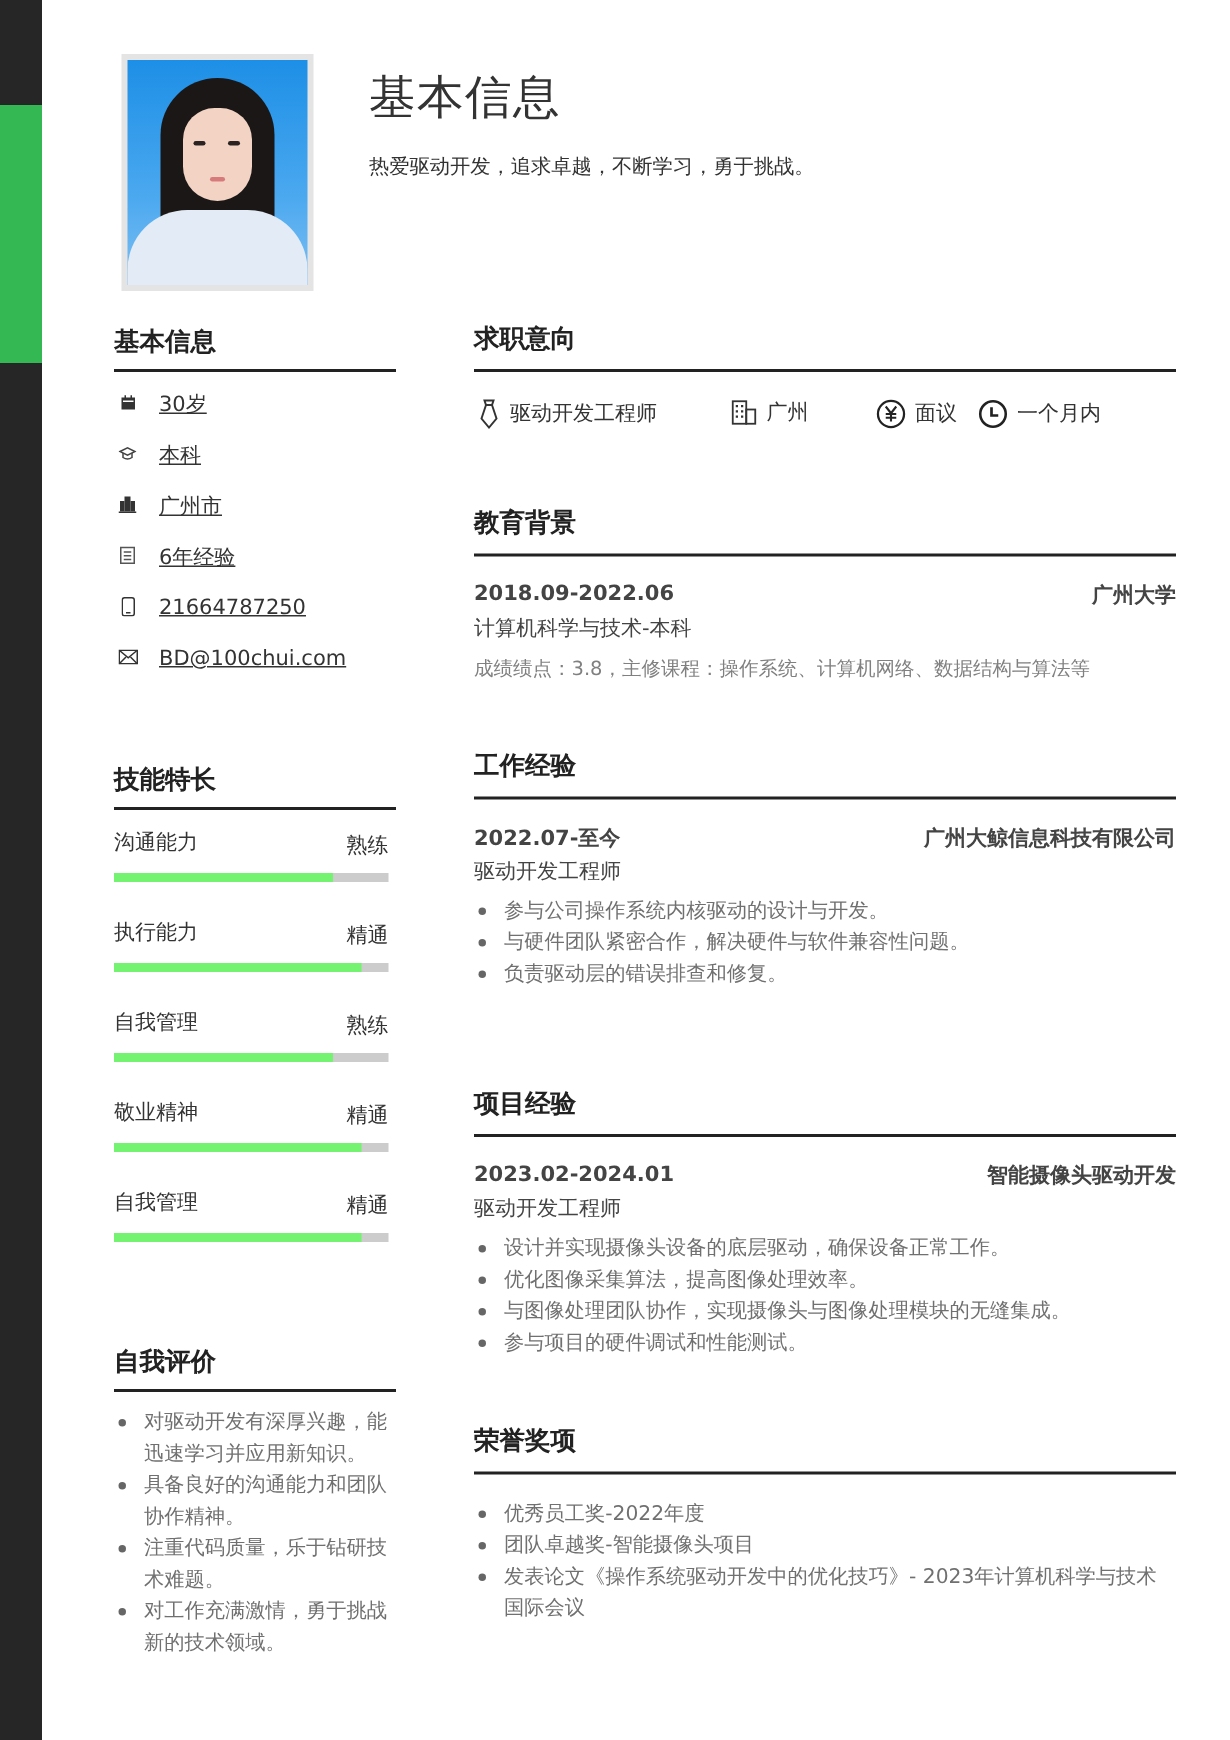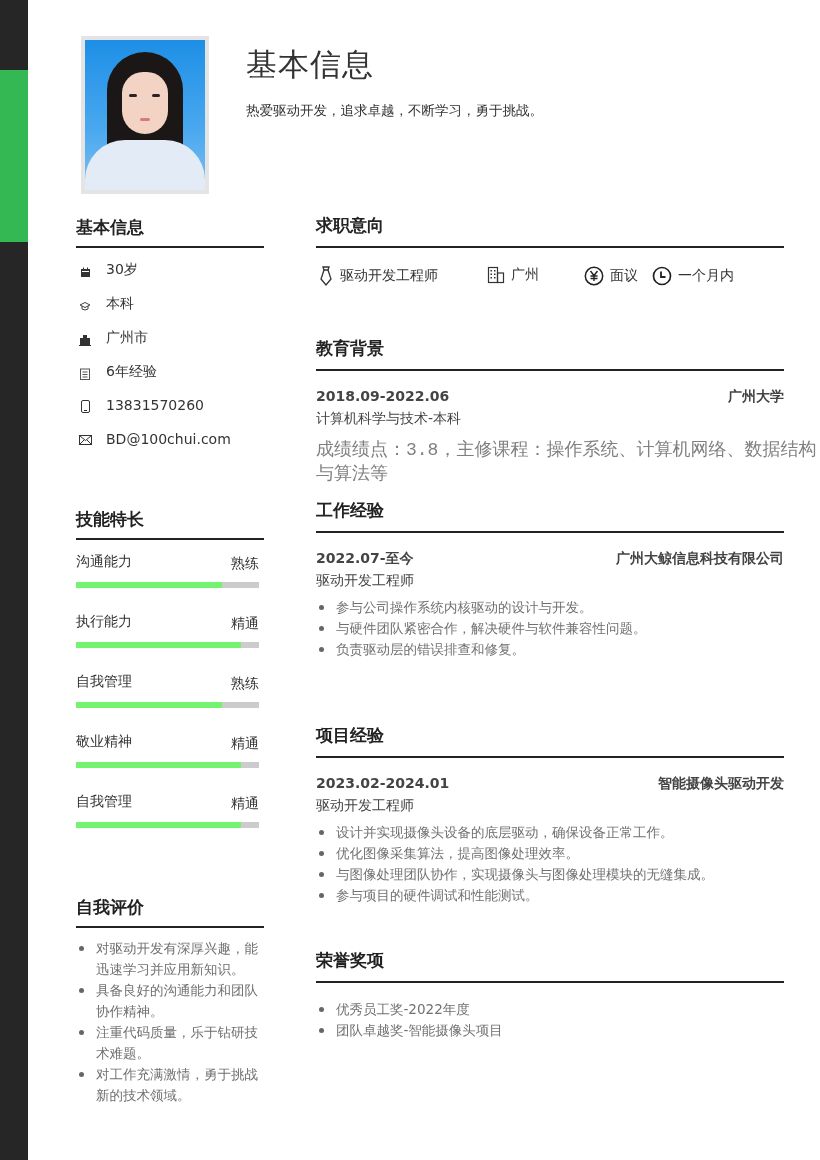--- a/index.html
+++ b/index.html
@@ -15,39 +15,39 @@
   .photo-body { position: absolute; left: 0; top: 100px; width: 120px; height: 60px; background: #e3ecf6; border-radius: 40px 40px 0 0; }
   .eye { position: absolute; top: 54px; width: 8px; height: 3px; background: #2b2222; border-radius: 2px; }
   .lips { position: absolute; left: 55px; top: 78px; width: 10px; height: 3px; background: #d77a7c; border-radius: 2px; }
 
   .name { position: absolute; left: 246px; top: 44px; font-size: 31px; color: #333; font-weight: normal; letter-spacing: 1px; }
   .motto { position: absolute; left: 246px; top: 102px; font-size: 13.5px; color: #333; }
 
   .sec-title { position: absolute; font-size: 17px; font-weight: bold; color: #222; }
   .sec-line { position: absolute; height: 1.5px; background: #222; }
 
-  .info-row { position: absolute; left: 78px; display: flex; align-items: flex-end; font-size: 14px; color: #333; }
+  .info-row { position: absolute; left: 78px; display: flex; align-items: flex-start; font-size: 14px; color: #333; text-decoration: underline; }
   .info-icon { width: 14px; height: 14px; margin-right: 14px; display: flex; align-items: center; justify-content: center; color: #444; }
 
   .skill { position: absolute; left: 76px; width: 183px; }
   .skill-head { display: flex; justify-content: space-between; font-size: 14px; color: #333; }
   .skill-level { margin-top: 2px; margin-left: 21px; }
   .skill-bar { margin-top: 9px; height: 6px; background: #cccccc; position: relative; }
   .skill-fill { position: absolute; left: 0; top: 0; height: 6px; background: #73f36f; }
 
   .bullets { position: absolute; list-style: none; font-size: 13.5px; color: #707070; line-height: 21px; }
   .bullets li { position: relative; padding-left: 20px; }
   .bullets li::before { content: ""; position: absolute; left: 3px; top: 8px; width: 5px; height: 5px; border-radius: 50%; background: #666; }
 
   .intent { position: absolute; top: 266px; display: flex; align-items: center; font-size: 14px; color: #333; }
   .intent svg { margin-right: 6px; }
 
   .row-head { position: absolute; left: 316px; width: 468px; display: flex; justify-content: space-between; font-size: 14px; font-weight: bold; color: #444; }
   .sub { position: absolute; left: 316px; font-size: 14px; color: #444; }
-  .grey { position: absolute; left: 316px; font-size: 18px; color: #808080; font-family: Liberation Mono, monospace; }
+  .grey { position: absolute; left: 316px; font-size: 13px; color: #808080; }
 </style>
 </head>
 <body>
 
 <div class="strip"></div>
 <div class="strip-accent"></div>
 
 <div class="photo">
   <div class="photo-inner">
     <div class="photo-hair"></div>
@@ -107,21 +107,21 @@
   </span>
   <span>6年经验</span>
 </div>
 <div class="info-row" style="top:397px">
   <span class="info-icon">
     <svg width="9" height="13" viewBox="0 0 9 13">
         <rect x="0.5" y="0.5" width="8" height="12" rx="1.5" fill="none" stroke="#333" stroke-width="1"></rect>
         <line x1="3" y1="10.5" x2="6" y2="10.5" stroke="#333"></line>
       </svg>
   </span>
-  <span>13831570260</span>
+  <span>21664787250</span>
 </div>
 <div class="info-row" style="top:431px">
   <span class="info-icon">
     <svg width="13" height="10" viewBox="0 0 13 10">
         <rect x="0.5" y="0.5" width="12" height="9" fill="none" stroke="#333" stroke-width="1"></rect>
         <path d="M0.5 0.5 L6.5 5.5 L12.5 0.5" fill="none" stroke="#333"></path>
         <path d="M0.5 9.5 L5 5 M12.5 9.5 L8 5" stroke="#333"></path>
       </svg>
   </span>
   <span>BD@100chui.com</span>
@@ -259,13 +259,14 @@
   <li>优化图像采集算法，提高图像处理效率。</li>
   <li>与图像处理团队协作，实现摄像头与图像处理模块的无缝集成。</li>
   <li>参与项目的硬件调试和性能测试。</li>
 </ul>
 
 <div class="sec-title" style="left:316px;top:949px">荣誉奖项</div>
 <div class="sec-line" style="left:316px;top:981px;width:468px"></div>
 <ul class="bullets" style="left:316px;top:999px;width:468px">
   <li>优秀员工奖-2022年度</li>
   <li>团队卓越奖-智能摄像头项目</li>
+  <li>发表论文《操作系统驱动开发中的优化技巧》- 2023年计算机科学与技术国际会议</li>
 </ul>
 
 </body></html>

